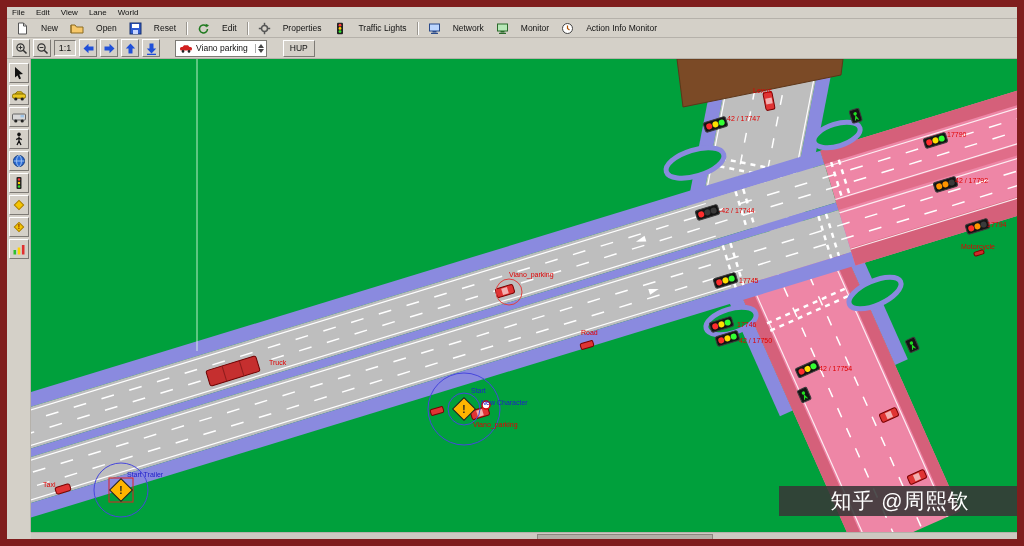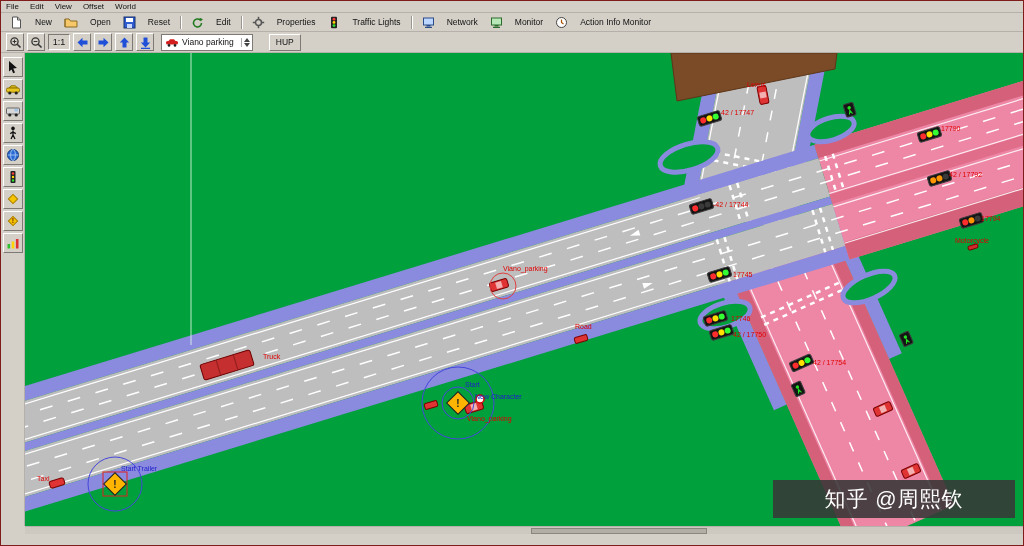--- a/index.html
+++ b/index.html
@@ -1,17 +1,17 @@
 <!DOCTYPE html>
 <html><head>
 <meta charset="utf-8">
 <style>
   * { box-sizing: border-box; margin: 0; padding: 0; }
   body { font-family: "Liberation Sans", sans-serif; background:#888; }
-  .app { position:relative; width:1024px; height:546px; background:#d4d0c8; overflow:hidden; border:1px solid #7f1d1d; }
+  .app { position:relative; width:1024px; height:546px; background:#d4d0c8; overflow:hidden; border:7px solid #7f1d1d; }
 
   
   .menubar { position:absolute; left:0; top:0; width:1024px; height:12px;
     display:flex; align-items:center; gap:11px; padding:0 5px;
     font-size:8px; color:#111; background:#d4d0c8; border-bottom:1px solid #b5b1aa; }
   .menu-item { cursor:default; }
 
   
   .toolbar1 { position:absolute; left:0; top:12px; width:1024px; height:19px;
     display:flex; align-items:center; gap:2px; padding:0 4px;
@@ -21,21 +21,21 @@
   .ticon { display:flex; }
 
   .toolbar2 { position:absolute; left:0; top:31px; width:1024px; height:21px;
     display:flex; align-items:center; gap:3px; padding:0 5px;
     font-size:8.5px; color:#111; background:#d4d0c8; border-bottom:1px solid #b5b1aa; }
   .sq-btn { width:18px; height:18px; display:flex; align-items:center; justify-content:center;
     background:#d4d0c8; border:1px solid; border-color:#fff #7d7a75 #7d7a75 #fff; }
   .scale-box { min-width:22px; height:16px; display:flex; align-items:center; justify-content:center;
     background:#d4d0c8; border:1px solid; border-color:#7d7a75 #fff #fff #7d7a75; font-size:9px; }
   .combo { display:flex; align-items:center; gap:3px; height:17px; background:#fff;
-    border:1px solid #7d7a75; padding:0 2px 0 3px; margin-left:4px; }
+    border:1px solid #7d7a75; padding:0 2px 0 3px; margin-left:12px; }
   .combo-value { font-size:8.5px; padding-right:4px; }
   .spinner { display:flex; flex-direction:column; gap:1px; border-left:1px solid #aaa; padding-left:2px; }
   .tri-up { width:0; height:0; border-left:3px solid transparent; border-right:3px solid transparent; border-bottom:4px solid #444; }
   .tri-dn { width:0; height:0; border-left:3px solid transparent; border-right:3px solid transparent; border-top:4px solid #444; }
   .hup-btn { height:17px; padding:0 6px; display:flex; align-items:center; font-size:8.5px;
     background:#d4d0c8; border:1px solid; border-color:#fff #7d7a75 #7d7a75 #fff; margin-left:13px; }
 
   
   .sidebar { position:absolute; left:0; top:52px; width:24px; height:473px;
     background:#d4d0c8; border-right:1px solid #b5b1aa;
@@ -46,21 +46,21 @@
   
   .canvas { position:absolute; left:24px; top:52px; width:1000px; height:473px;
     background:#00a03c; overflow:hidden; }
   .canvas svg.scene { position:absolute; left:0; top:0; }
   .scene-label { position:absolute; font-size:7px; line-height:1; white-space:nowrap;
     font-family:"Liberation Sans", sans-serif; pointer-events:none; }
   .lbl-red { color:#e00000; }
   .lbl-blue { color:#2020c8; }
 
   
-  .watermark { position:absolute; left:772px; top:479px; width:242px; height:38px;
+  .watermark { position:absolute; left:772px; top:479px; width:242px; height:30px;
     background:rgba(55,55,55,0.88); color:#fff; display:flex; align-items:center; justify-content:center;
     font-size:21px; letter-spacing:1px; font-family:"Liberation Sans", sans-serif; }
 
   
   .hscroll { position:absolute; left:24px; top:525px; width:1000px; height:8px;
     background:#cdc9c1; border-top:1px solid #b5b1aa; }
   .hthumb { position:absolute; left:506px; top:1px; width:176px; height:6px;
     background:#b2aea6; border:1px solid #8a867e; }
   .statusbar { position:absolute; left:0; top:533px; width:1024px; height:13px;
     display:flex; align-items:center; padding:0 5px; font-size:7.5px; color:#222;
@@ -70,21 +70,21 @@
 </style>
 </head>
 <body>
 
 <div class="app">
 
   <div class="menubar">
     <span class="menu-item">File</span>
     <span class="menu-item">Edit</span>
     <span class="menu-item">View</span>
-    <span class="menu-item">Offset</span>
+    <span class="menu-item">Lane</span>
     <span class="menu-item">World</span>
   </div>
 
   <div class="toolbar1">
     <div class="tb-btn">
       <span class="ticon">
           <svg width="13" height="13">
             <path d="M2.5 1h5l3 3v8h-8z" fill="#fff" stroke="#555"></path>
             <path d="M7.5 1v3h3" fill="none" stroke="#555"></path>
           </svg>

